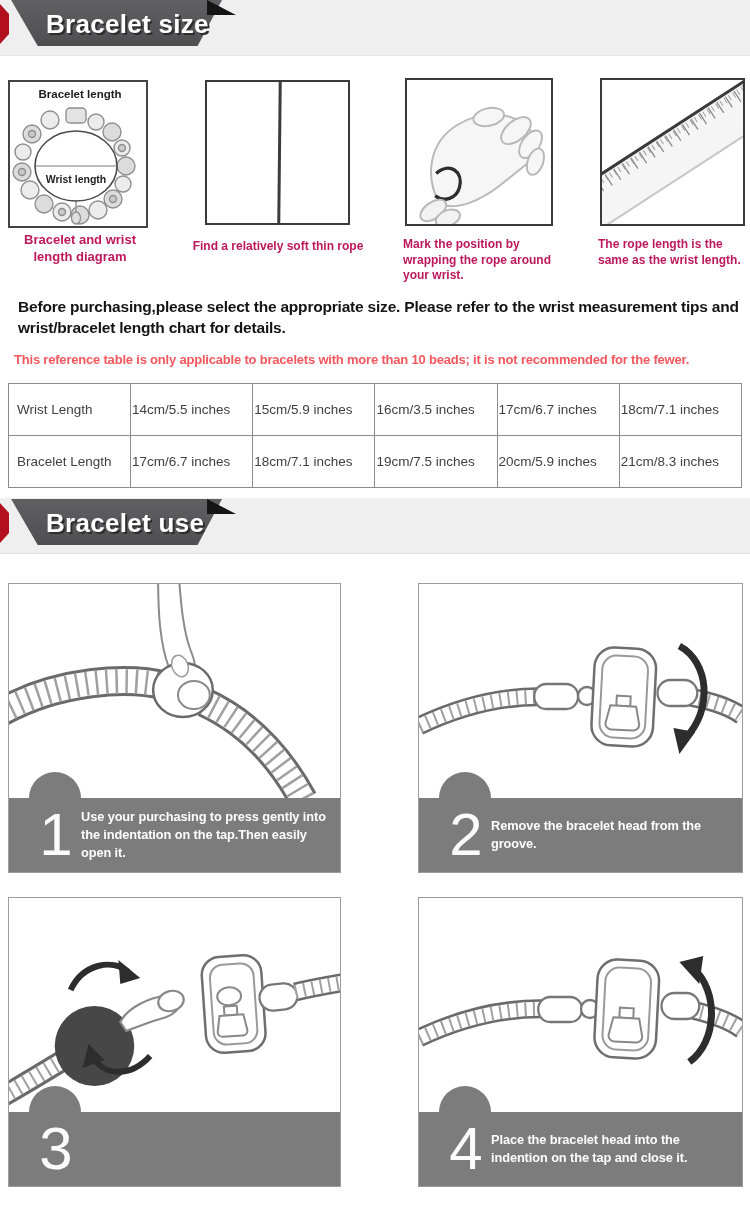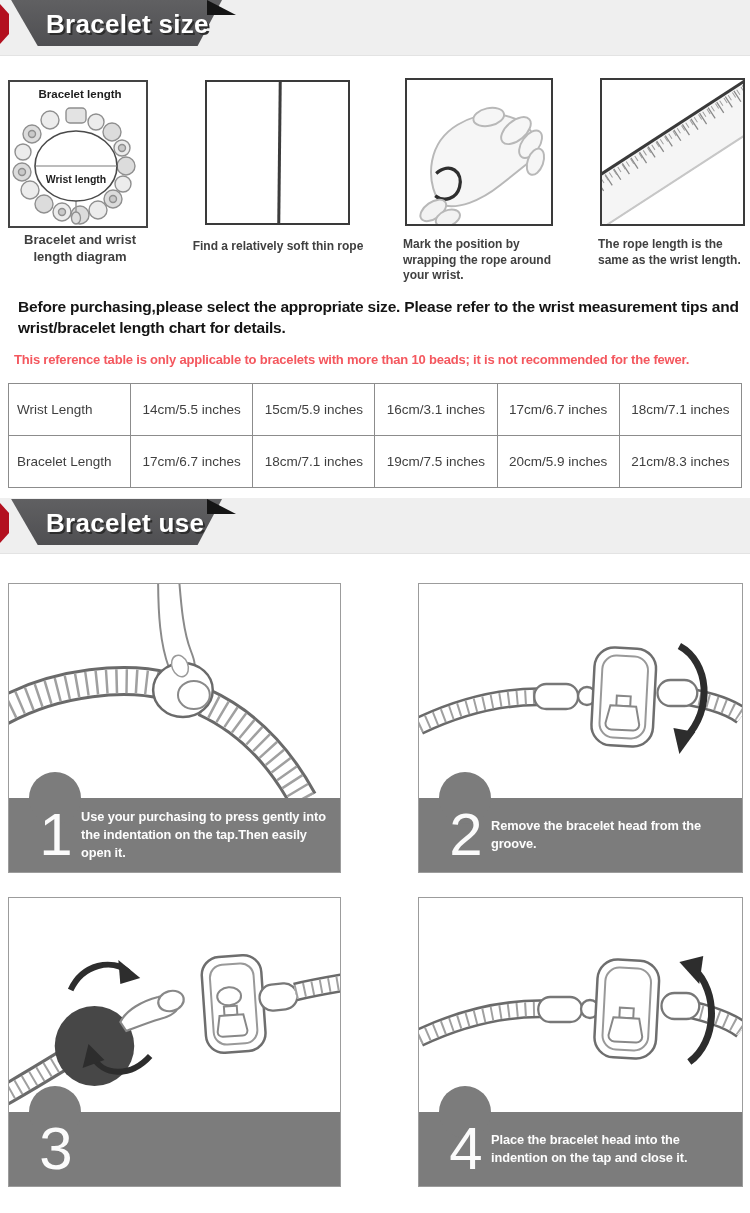--- a/index.html
+++ b/index.html
@@ -12,31 +12,31 @@
               clip-path:polygon(0 0,100% 25%,100% 75%,0 100%);}
   .banner-shape{position:absolute;left:0;top:0;width:222px;height:46px;
                 background:linear-gradient(#606062,#4f4f52);
                 clip-path:polygon(5% 0,100% 0,89% 100%,17% 100%);}
   .banner-notch{position:absolute;left:207px;top:0;width:29px;height:15px;background:#151515;
                 clip-path:polygon(0 0,100% 100%,0 100%);}
   .banner-text{position:absolute;left:46px;top:9px;font-size:26px;font-weight:800;color:#fff;
                letter-spacing:.3px;text-shadow:2px 2px 0 #2d2d2d;}
   
   .frame{position:absolute;background:#fff;border:2px solid #3a3a3a;box-sizing:border-box;overflow:hidden;}
-  .cap{position:absolute;font-weight:700;color:#404040;font-size:12px;line-height:1.3;}
+  .cap{position:absolute;font-weight:700;color:#be185d;font-size:12px;line-height:1.3;}
   .cap.center{text-align:center;}
   .rope-line{position:absolute;left:50%;top:0;bottom:0;width:3px;background:#3c3c3c;transform:rotate(.6deg);}
   
   .intro{position:absolute;left:14px;top:293px;width:730px;margin:4px;font-size:15.5px;font-weight:700;
          color:#141414;line-height:1.35;letter-spacing:-.2px;}
   .note{position:absolute;left:14px;top:352px;width:740px;margin:0;font-size:13px;font-weight:700;
         color:#f4575e;white-space:nowrap;letter-spacing:-.2px;}
   table.size-table{position:absolute;left:8px;top:383px;width:734px;border-collapse:collapse;
                    font-size:13.5px;color:#3f3f3f;table-layout:fixed;}
-  table.size-table td{border:1px solid #8c8c8c;height:49px;text-align:center;background:#fff;}
+  table.size-table td{border:1px solid #8c8c8c;height:49px;text-align:left;background:#fff;}
   table.size-table td.lab{text-align:left;padding-left:8px;width:112px;}
   
   .step-panel{position:absolute;background:#fff;border:1px solid #9c9c9c;box-sizing:border-box;overflow:hidden;}
   .step-art{position:absolute;left:0;top:0;width:100%;height:215px;}
   .step-bar{position:absolute;left:0;right:0;bottom:0;height:74px;background:#7c7c7c;
             display:flex;align-items:center;}
   .step-bump{position:absolute;left:20px;top:-26px;width:52px;height:52px;border-radius:50%;background:#7c7c7c;}
   .step-num{position:relative;width:50px;margin-left:22px;font-size:60px;line-height:66px;font-weight:400;
             color:#fbfbfb;text-align:center;font-family:"Liberation Sans",sans-serif;}
   .step-text{position:relative;flex:1;padding-right:6px;font-size:12.8px;font-weight:700;color:#fdfdfd;
@@ -126,21 +126,21 @@
 
   <p class="intro">Before purchasing,please select the appropriate size. Please refer to the wrist measurement tips and wrist/bracelet length chart for details.</p>
   <p class="note">This reference table is only applicable to bracelets with more than 10 beads; it is not recommended for the fewer.</p>
 
   <table class="size-table">
     <tbody>
         <tr>
       <td class="lab">Wrist Length</td>
       <td>14cm/5.5 inches</td>
       <td>15cm/5.9 inches</td>
-      <td>16cm/3.1 inches</td>
+      <td>16cm/3.5 inches</td>
       <td>17cm/6.7 inches</td>
       <td>18cm/7.1 inches</td>
     </tr>
     <tr>
       <td class="lab">Bracelet Length</td>
       <td>17cm/6.7 inches</td>
       <td>18cm/7.1 inches</td>
       <td>19cm/7.5 inches</td>
       <td>20cm/5.9 inches</td>
       <td>21cm/8.3 inches</td>

